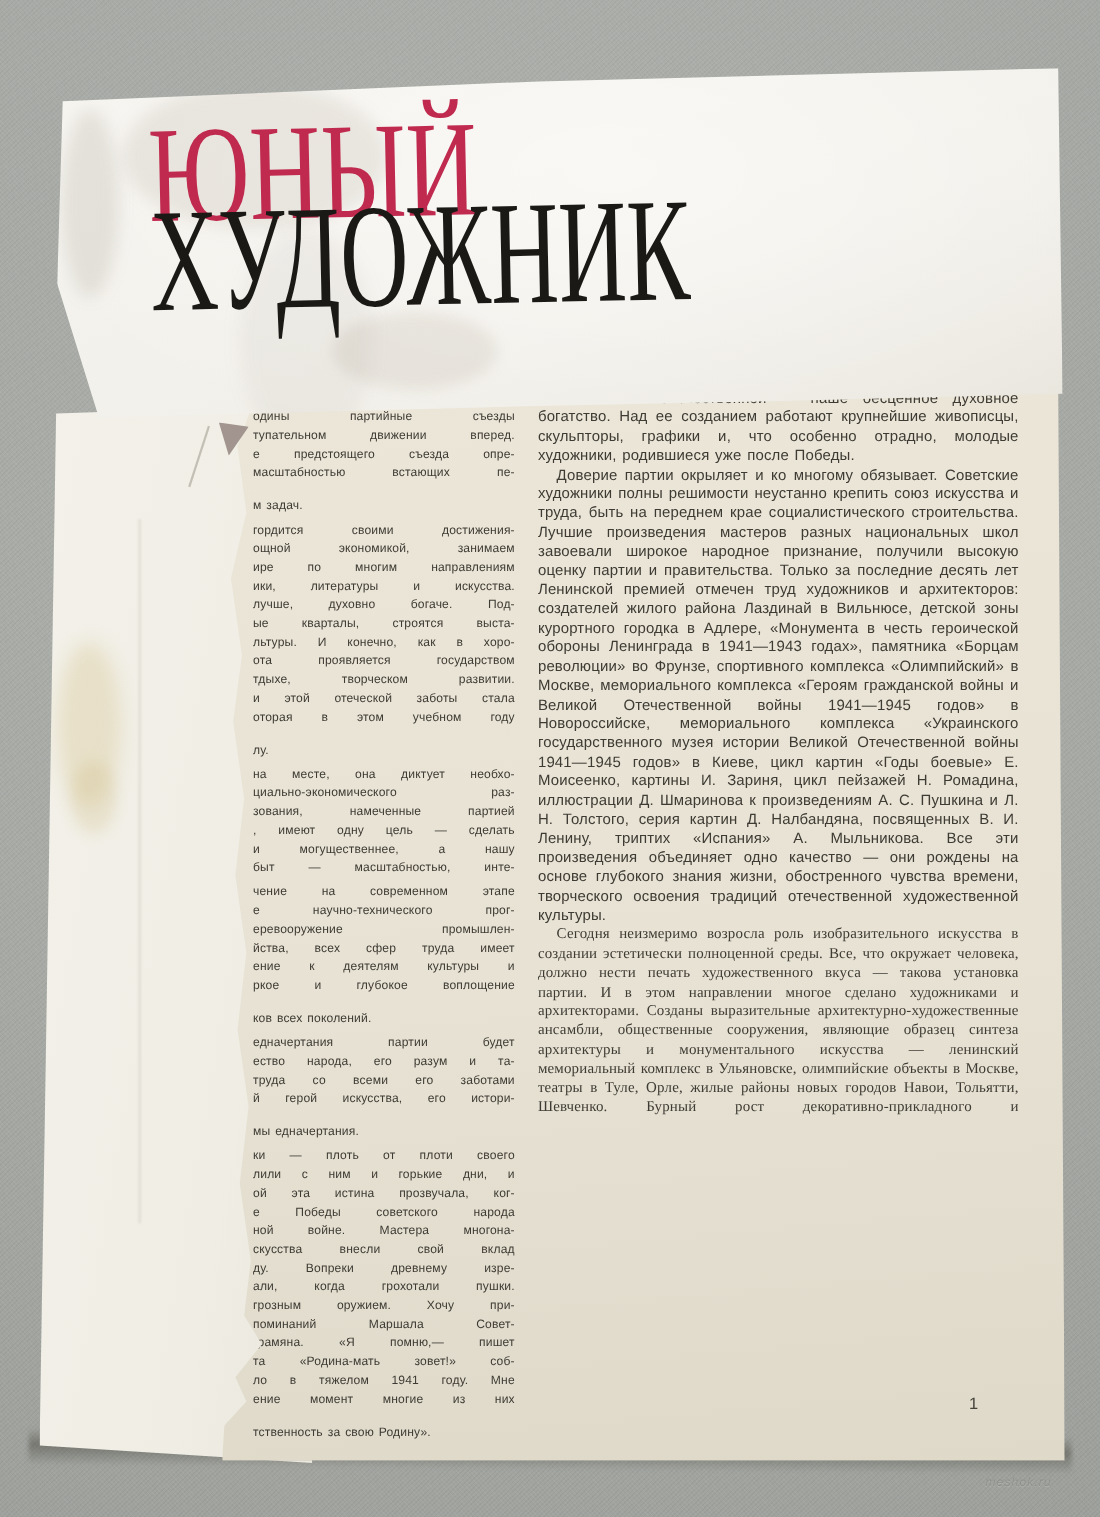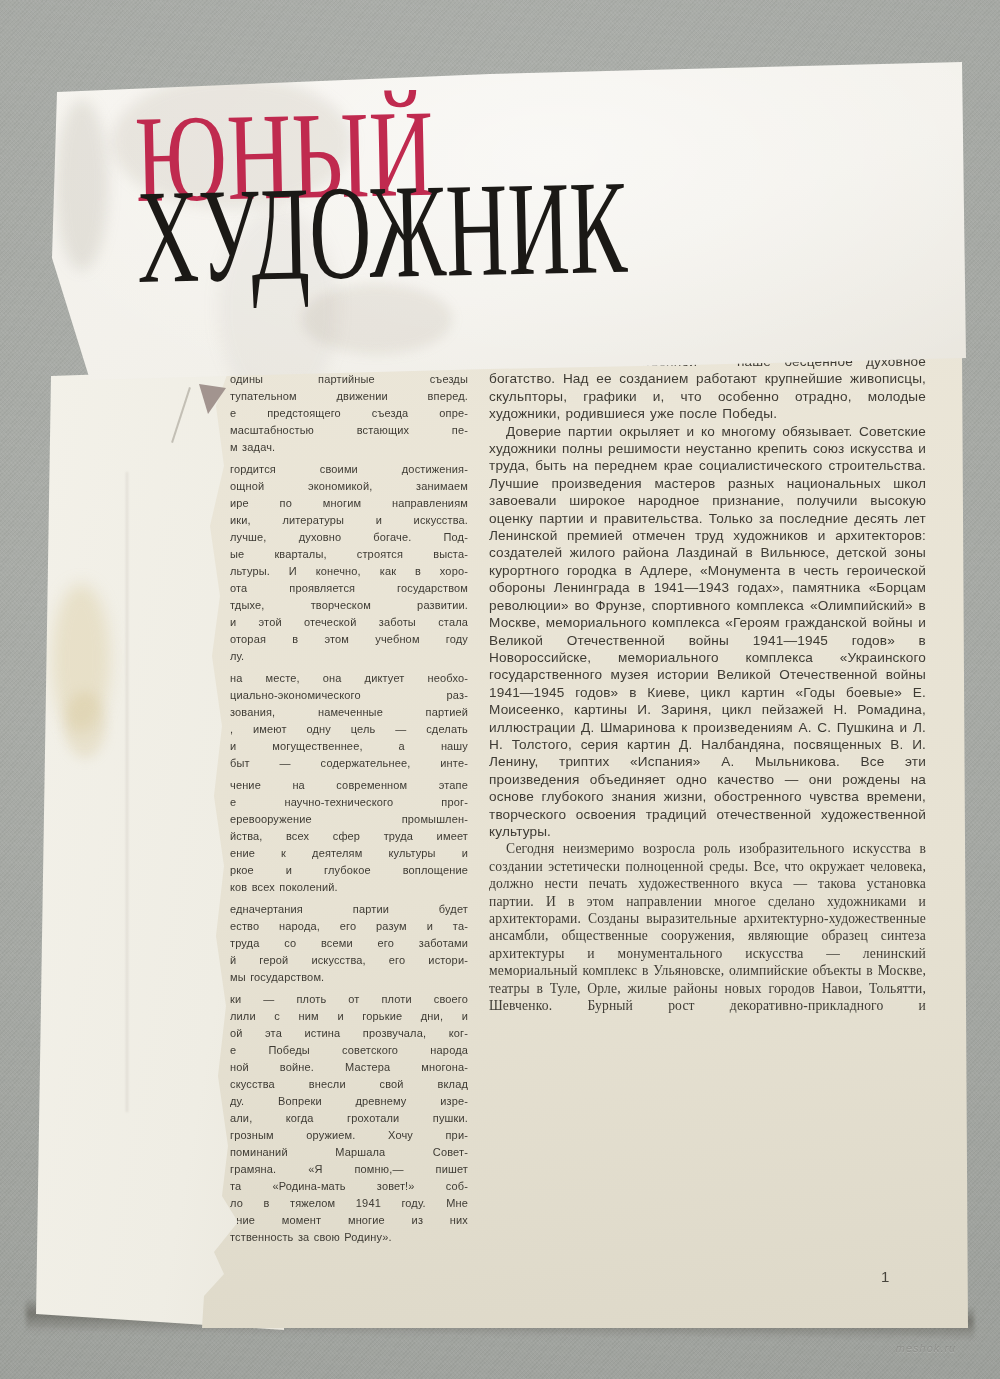--- a/index.html
+++ b/index.html
@@ -42,21 +42,21 @@
     background:linear-gradient(175deg,#ebe6d8 0%,#e7e2d3 55%,#ded9c9 100%);
     color:#3e3b34;
     clip-path:polygon(192px 26px,926px 4px,932px 982px,166px 982px,168px 950px,188px 928px,178px 906px,202px 876px,186px 850px,192px 800px,182px 730px,190px 660px,180px 590px,188px 520px,178px 450px,186px 380px,176px 310px,184px 250px,174px 180px,188px 120px,180px 60px);
     filter:drop-shadow(-2px 1px 1px rgba(75,65,50,.55));}
 
   
   .left-col{position:absolute;left:194px;top:25px;width:238px;
     font-size:11px;letter-spacing:.15px;word-spacing:1.2px;}
   .lline{height:17px;line-height:17px;white-space:nowrap;
     text-align:justify;text-align-last:justify;overflow:hidden;}
-  .lline.end{text-align-last:left;}
+  .lline.end{text-align-last:left;margin-top:13px;}
   .lline.gap{height:5px;}
 
   
   .right-col{position:absolute;left:453px;top:7px;width:437px;
     font-size:13.6px;line-height:17.4px;letter-spacing:.15px;word-spacing:1.2px;}
   .rpara{margin:0;text-align:justify;}
   .rpara.ind{text-indent:17px;}
   .rpara.cont{text-align-last:justify;font-family:Liberation Serif, serif;}
 
   .pagenum{position:absolute;left:845px;top:922px;font-size:15px;color:#47443c;}
@@ -128,35 +128,35 @@
         <div class="lline">тдыхе, творческом развитии.</div>
         <div class="lline">и этой отеческой заботы стала</div>
         <div class="lline">оторая в этом учебном году</div>
         <div class="lline end">лу.</div>
         <div class="lline gap"></div>
         <div class="lline">на месте, она диктует необхо-</div>
         <div class="lline">циально-экономического раз-</div>
         <div class="lline">зования, намеченные партией</div>
         <div class="lline">, имеют одну цель — сделать</div>
         <div class="lline">и  могущественнее,  а  нашу</div>
-        <div class="lline">быт — содержательнее, инте-</div>
+        <div class="lline">быт — масштабностью, инте-</div>
         <div class="lline gap"></div>
         <div class="lline">чение на современном этапе</div>
         <div class="lline">е научно-технического прог-</div>
         <div class="lline">еревооружение промышлен-</div>
         <div class="lline">йства, всех сфер труда имеет</div>
         <div class="lline">ение к деятелям культуры и</div>
         <div class="lline">ркое и глубокое воплощение</div>
         <div class="lline end">ков всех поколений.</div>
         <div class="lline gap"></div>
         <div class="lline">едначертания партии будет</div>
         <div class="lline">ество народа, его разум и та-</div>
         <div class="lline">труда со всеми его заботами</div>
         <div class="lline">й герой искусства, его истори-</div>
-        <div class="lline end">мы государством.</div>
+        <div class="lline end">мы едначертания.</div>
         <div class="lline gap"></div>
         <div class="lline">ки — плоть от плоти своего</div>
         <div class="lline">лили с ним и горькие дни, и</div>
         <div class="lline">ой эта истина прозвучала, ког-</div>
         <div class="lline">е Победы советского народа</div>
         <div class="lline">ной войне. Мастера многона-</div>
         <div class="lline">скусства внесли свой вклад</div>
         <div class="lline">ду. Вопреки древнему изре-</div>
         <div class="lline">али, когда грохотали пушки.</div>
         <div class="lline">грозным оружием. Хочу при-</div>

